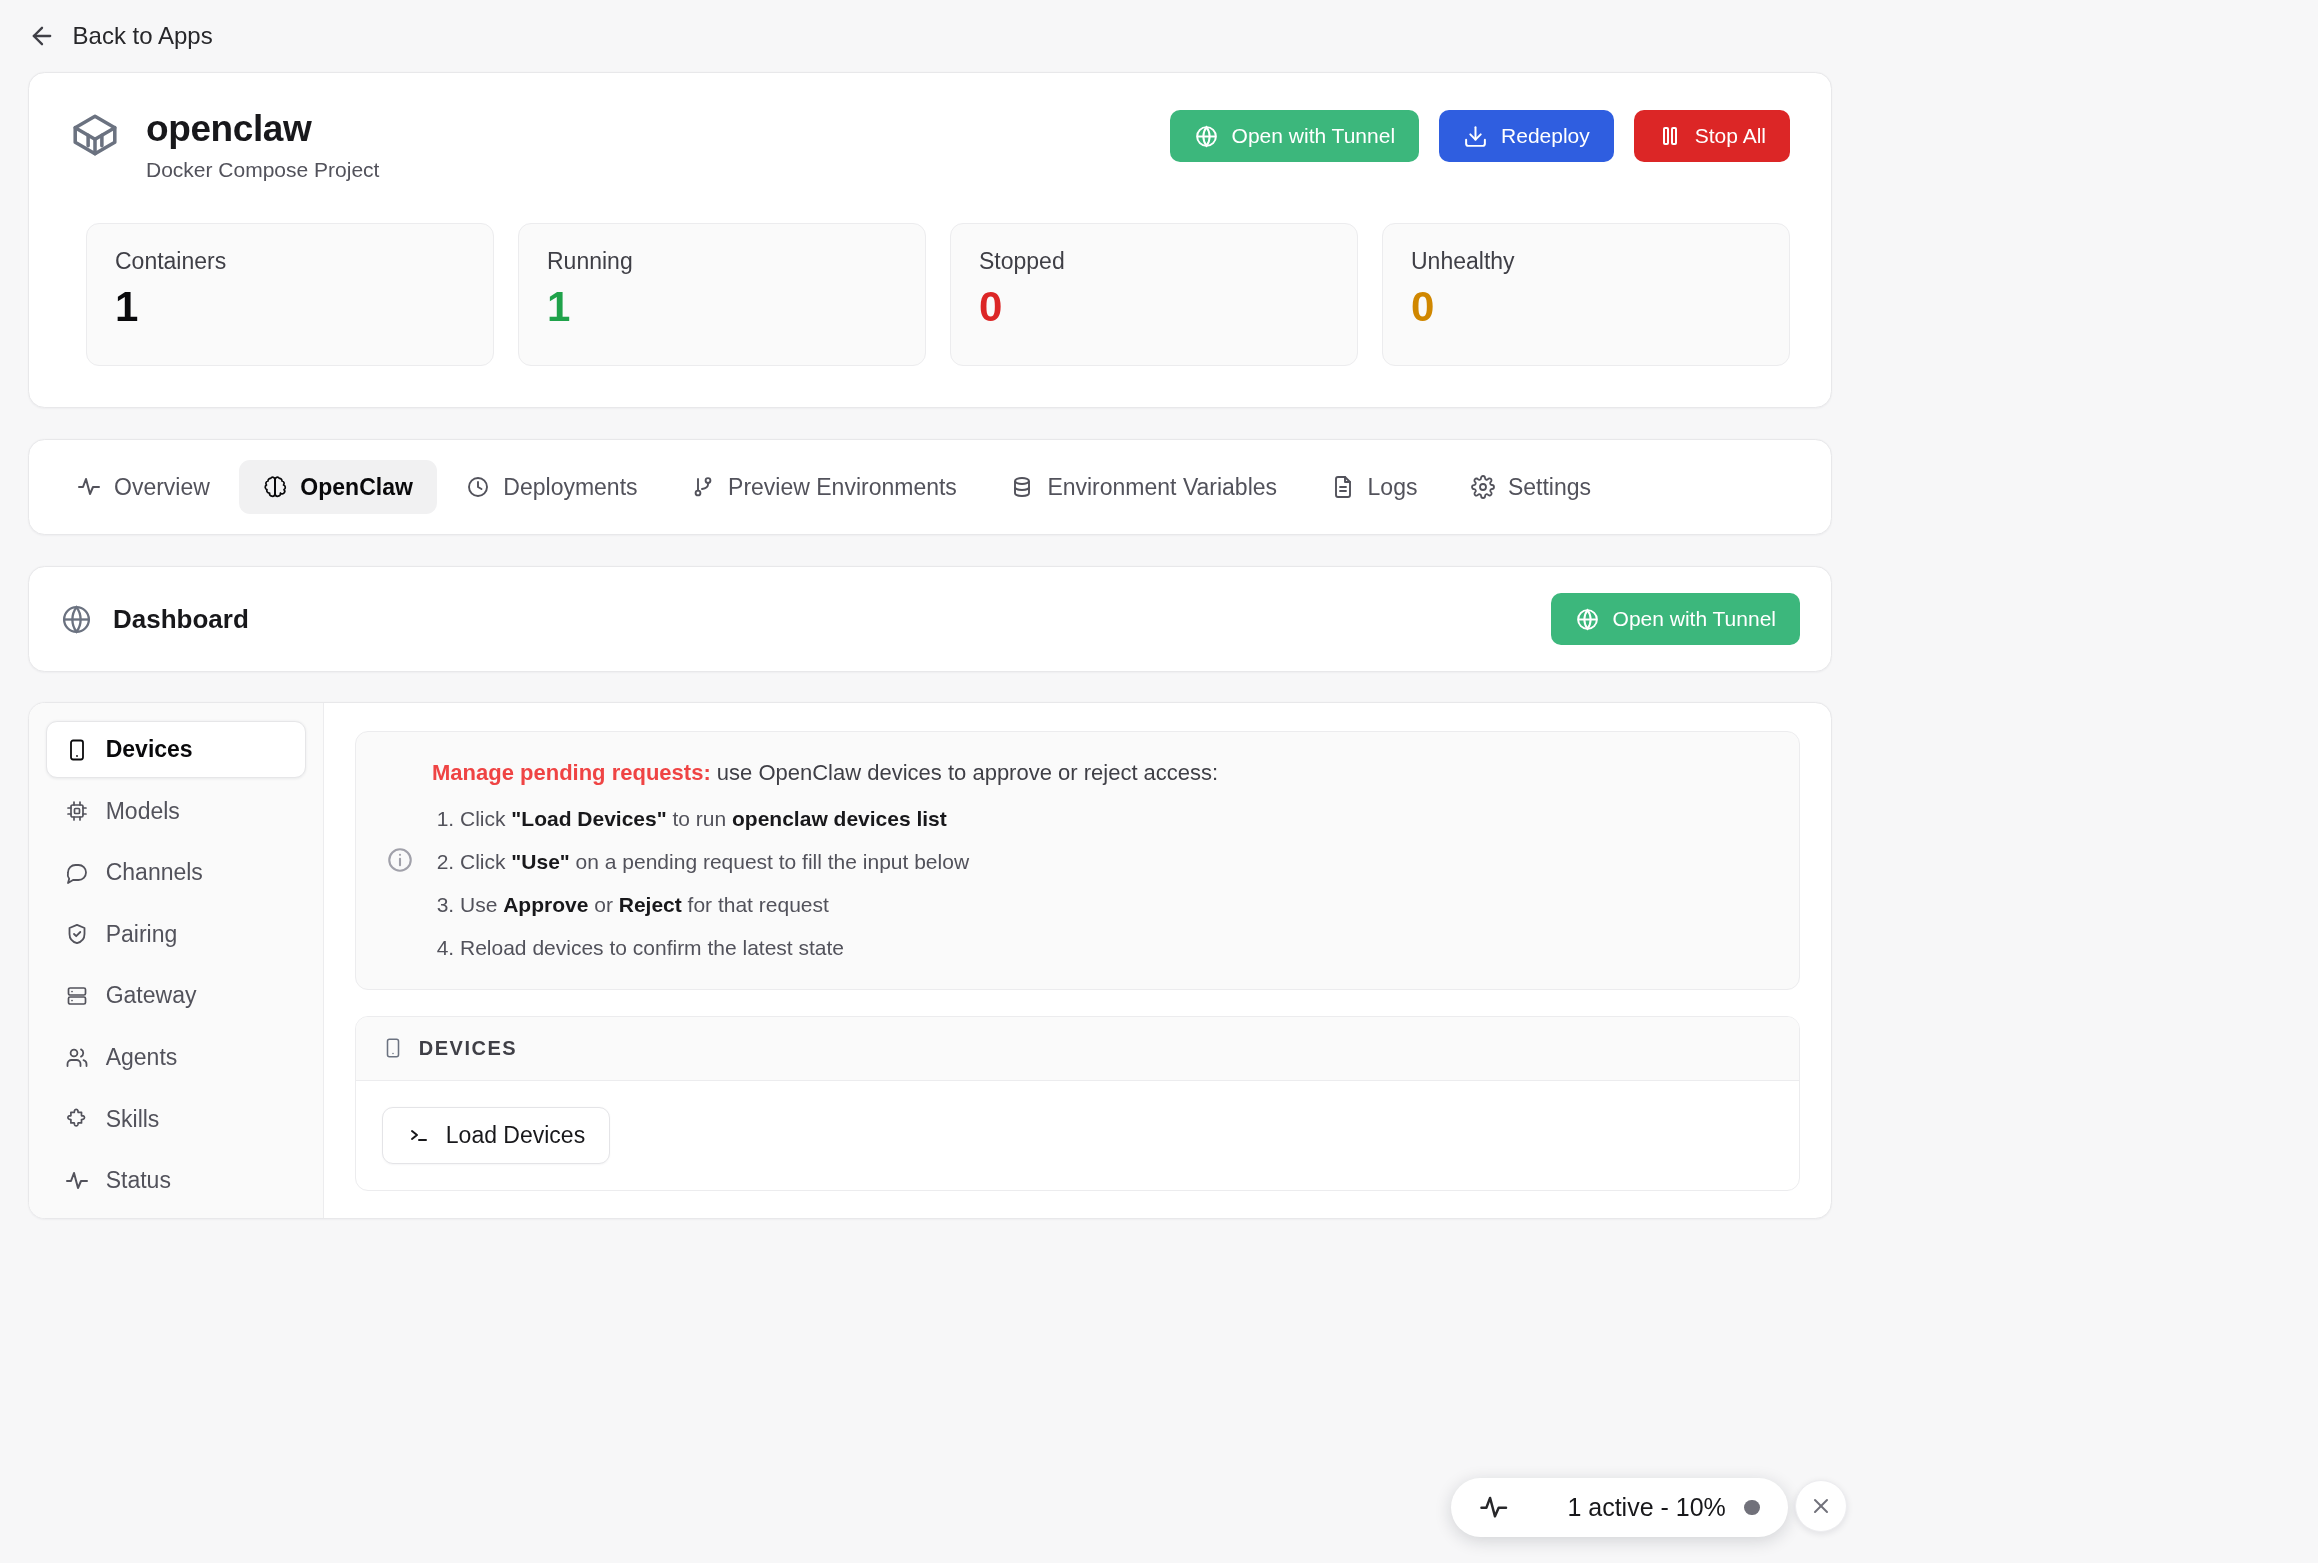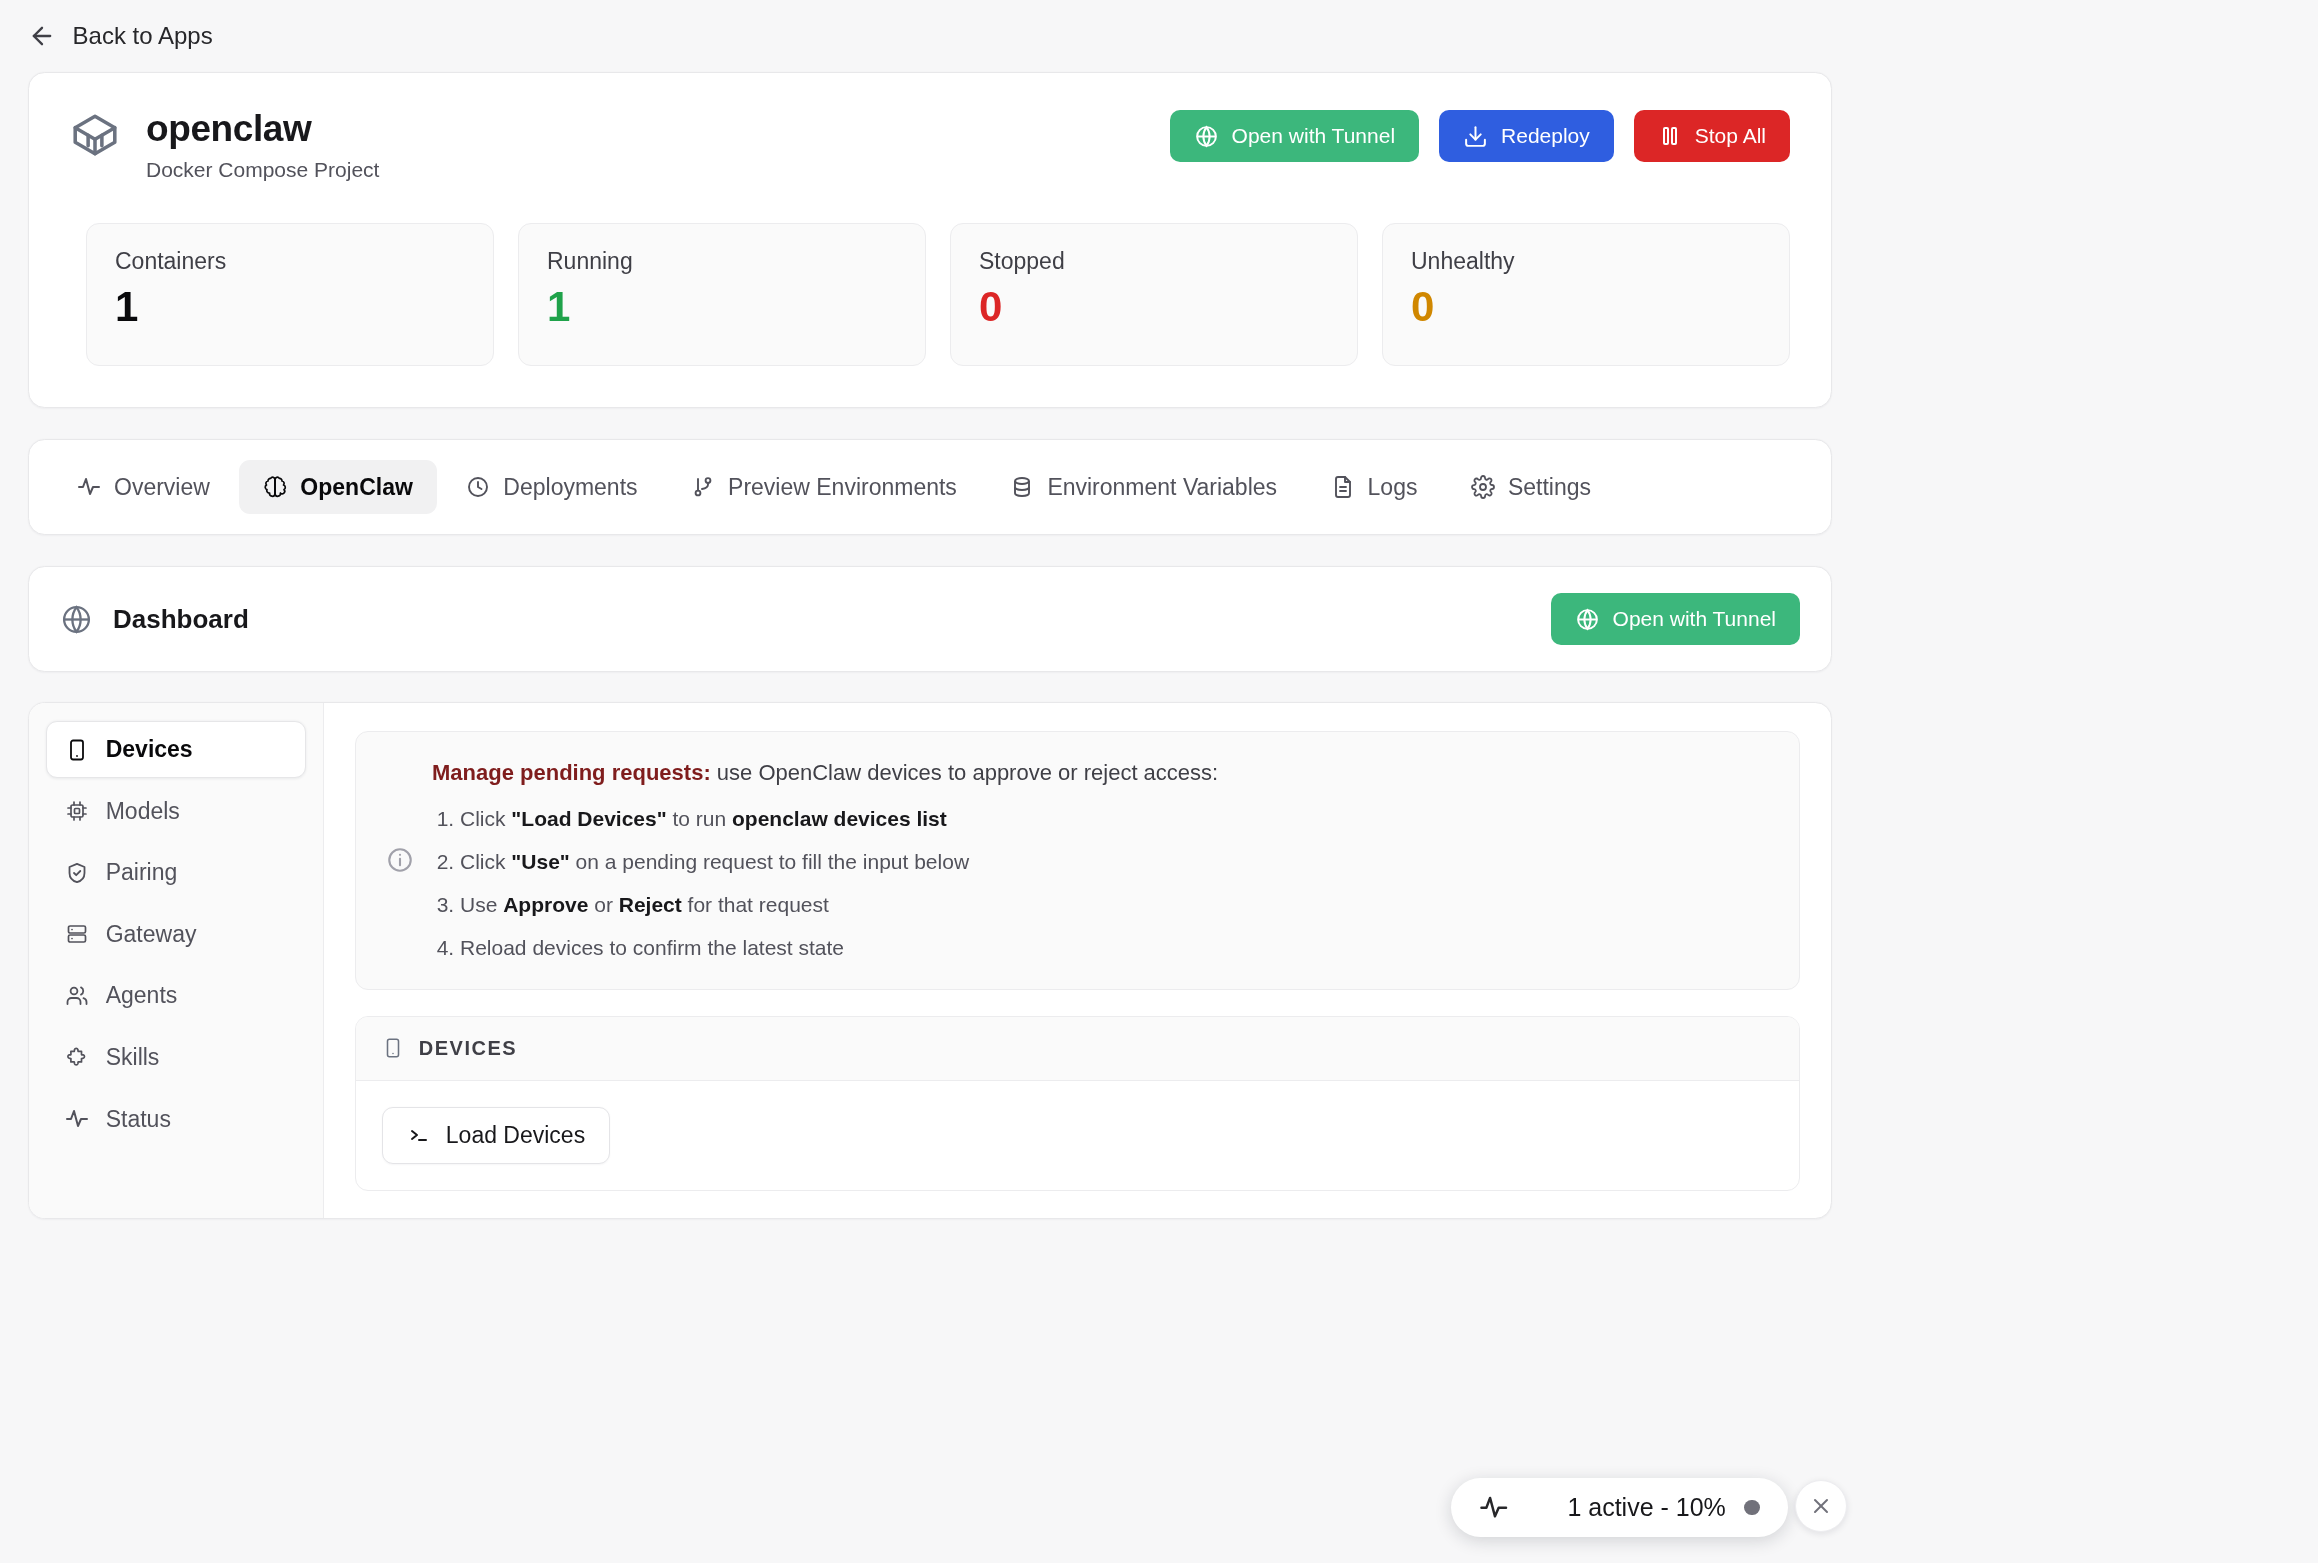--- a/index.html
+++ b/index.html
@@ -98,21 +98,21 @@
   }
   .content { flex: 1 1 auto; padding: 28px 31px; overflow: hidden; }
 
   
   .info {
     background: #fafafa; border: 0.9px solid #ececee; border-radius: 13px;
     padding: 26px 29.5px; display: flex; gap: 18.5px;
   }
   .info-body { flex: 1 1 auto; }
   .info-head { font-size: 22px; color: #3f3f46; line-height: 1.4; }
-  .info-head b { color: #7f1d1d; font-weight: 700; }
+  .info-head b { color: #ef4444; font-weight: 700; }
   .info-list { margin: 16.6px 0 0 28px; }
   .info-list li { font-size: 21px; color: #52525b; line-height: 1.35; margin-bottom: 14.8px; }
   .info-list li:last-child { margin-bottom: 0; }
   .info-list b { color: #18181b; font-weight: 700; }
 
   
   .panel { margin-top: 26px; border: 0.9px solid #ececee; border-radius: 13px; background: #fff; overflow: hidden; }
   .panel-head { background: #fafafa; border-bottom: 0.9px solid #ececee; padding: 20px 26px; }
   .panel-head-row { display: flex; align-items: center; gap: 14.8px; }
   .panel-title { font-size: 20px; font-weight: 700; letter-spacing: 1.5px; color: #3f3f46; }
@@ -341,20 +341,28 @@
             <svg width="24" height="24" viewBox="0 0 24 24" fill="none" stroke="#52525b" stroke-width="1.7" stroke-linecap="round">
                 <rect x="6" y="6" width="12" height="12" rx="1.6"></rect>
                 <rect x="9.5" y="9.5" width="5" height="5" rx="1"></rect>
                 <path d="M9 3v3M15 3v3M9 18v3M15 18v3M3 9h3M3 15h3M18 9h3M18 15h3"></path>
               </svg>
           </span>
           <span>Models</span>
         </div>
         <div class="side-item">
           <span class="icon">
+            <svg width="24" height="24" viewBox="0 0 24 24" fill="none" stroke="#52525b" stroke-width="1.8" stroke-linejoin="round">
+                <path d="M21 11.5a7.5 7.5 0 0 1-7.5 7.5H8l-5 3 1.2-4.2A7.5 7.5 0 0 1 3 11.5 7.5 7.5 0 0 1 10.5 4h3A7.5 7.5 0 0 1 21 11.5z"></path>
+              </svg>
+          </span>
+          <span>Channels</span>
+        </div>
+        <div class="side-item">
+          <span class="icon">
             <svg width="24" height="24" viewBox="0 0 24 24" fill="none" stroke="#52525b" stroke-width="1.8" stroke-linecap="round" stroke-linejoin="round">
                 <path d="M12 2.8 4.5 6v6c0 4.6 3.2 8 7.5 9.2 4.3-1.2 7.5-4.6 7.5-9.2V6z"></path>
                 <polyline points="9 12 11.2 14.2 15.3 10"></polyline>
               </svg>
           </span>
           <span>Pairing</span>
         </div>
         <div class="side-item">
           <span class="icon">
             <svg width="24" height="24" viewBox="0 0 24 24" fill="none" stroke="#52525b" stroke-width="1.7" stroke-linecap="round">

